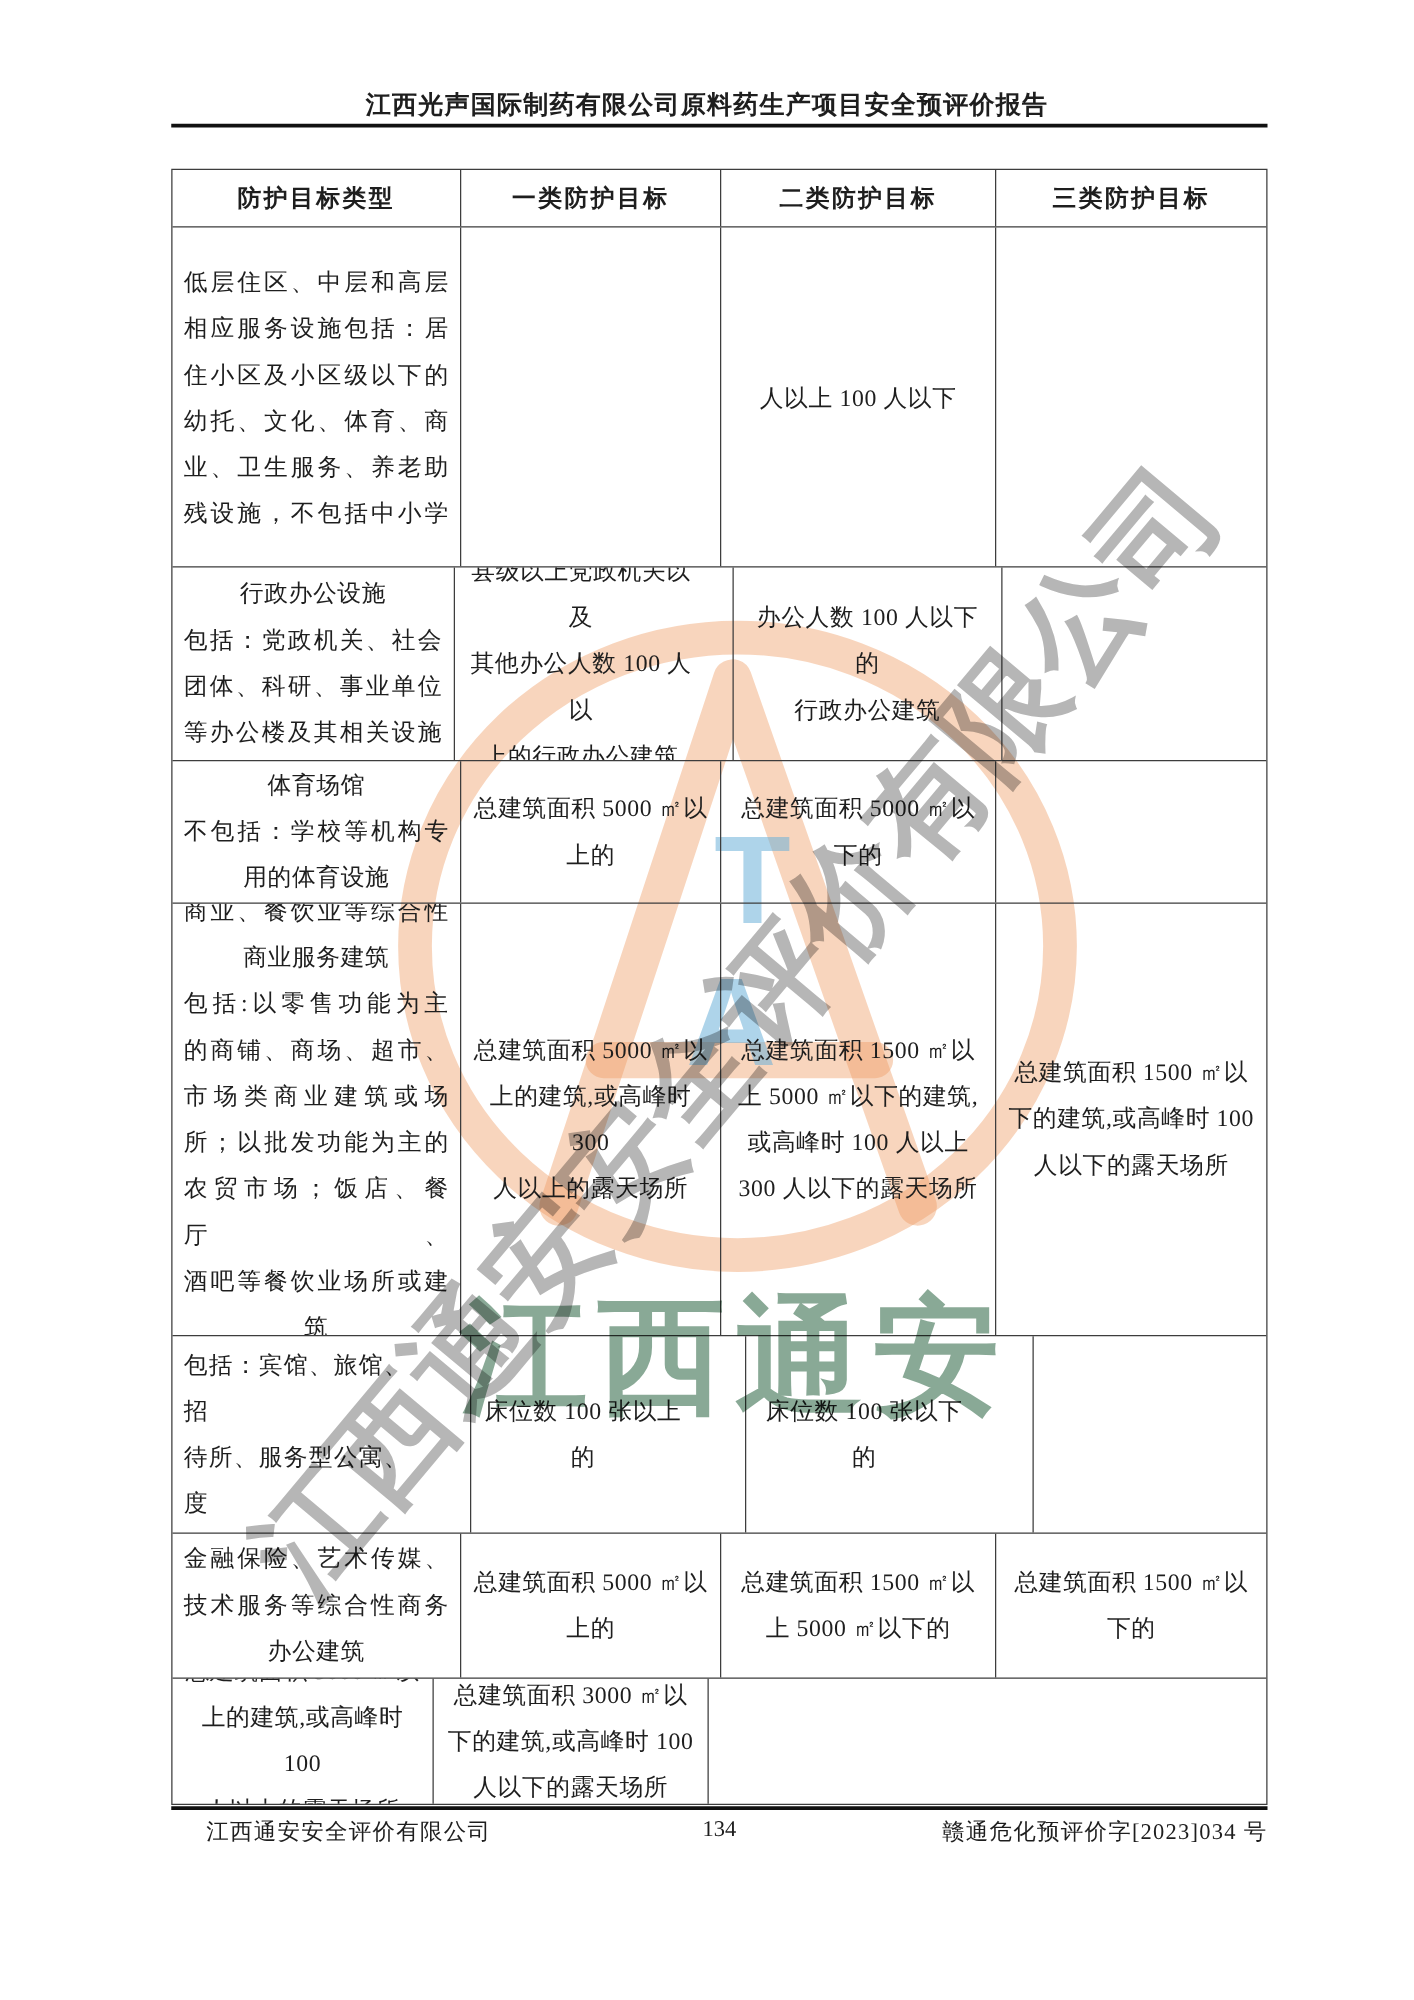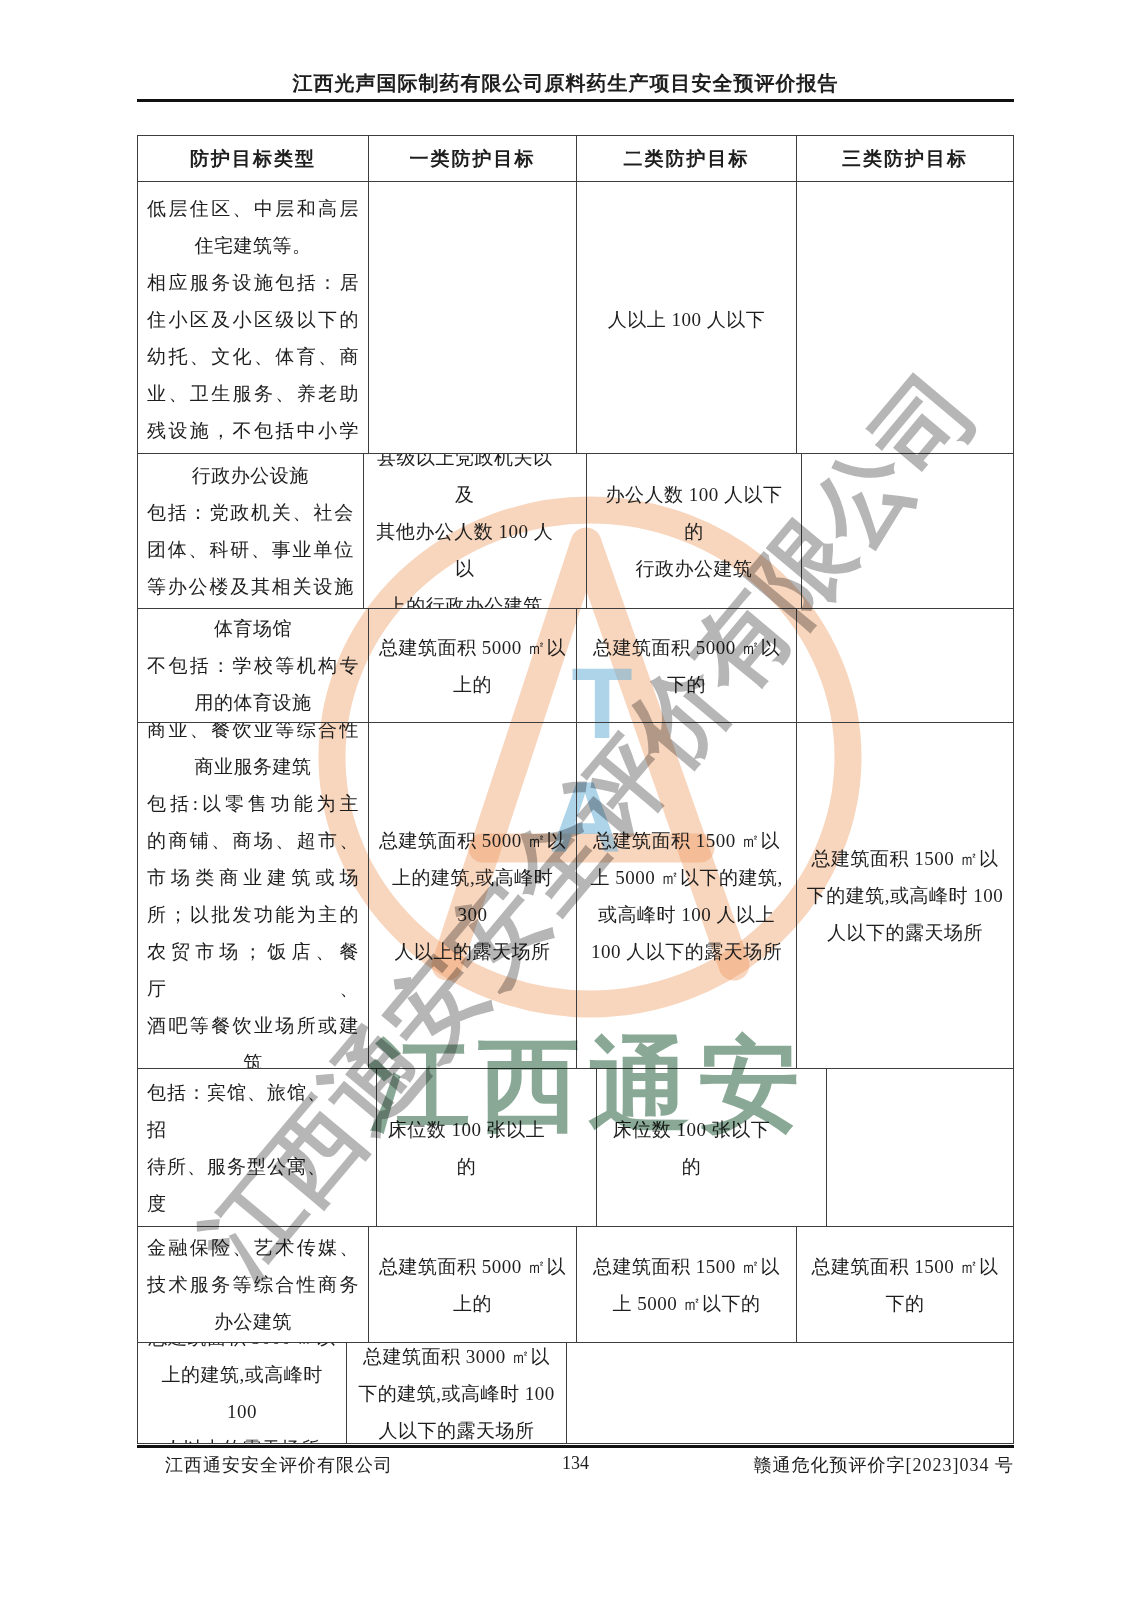--- a/index.html
+++ b/index.html
@@ -85,21 +85,20 @@
   <div class="rtable">
       <div class="trow thead">
         <div class="tcell" style="width: 230px;">防护目标类型</div>
         <div class="tcell" style="width: 208px;">一类防护目标</div>
         <div class="tcell" style="width: 220px;">二类防护目标</div>
         <div class="tcell" style="width: 217px;">三类防护目标</div>
       </div>
       <div class="trow" style="height: 271px;">
         <div class="tcell va-top" style="width: 230px;">
           <div class="line j">低层住区、中层和高层</div>
-          <div class="line c">住宅建筑等。</div>
           <div class="line j">相应服务设施包括：居</div>
           <div class="line j">住小区及小区级以下的</div>
           <div class="line j">幼托、文化、体育、商</div>
           <div class="line j">业、卫生服务、养老助</div>
           <div class="line j">残设施，不包括中小学</div>
         </div>
         <div class="tcell" style="width: 208px;"></div>
         <div class="tcell va-top" style="width: 220px;">
           <div class="line c">人以上 100 人以下</div>
         </div>
@@ -153,21 +152,21 @@
         </div>
         <div class="tcell" style="width: 208px;">
           <div class="line c">总建筑面积 5000 ㎡以</div>
           <div class="line c">上的建筑,或高峰时 300</div>
           <div class="line c">人以上的露天场所</div>
         </div>
         <div class="tcell" style="width: 220px;">
           <div class="line c">总建筑面积 1500 ㎡以</div>
           <div class="line c">上 5000 ㎡以下的建筑,</div>
           <div class="line c">或高峰时 100 人以上</div>
-          <div class="line c">100 人以下的露天场所</div>
+          <div class="line c">300 人以下的露天场所</div>
         </div>
         <div class="tcell" style="width: 217px;">
           <div class="line c">总建筑面积 1500 ㎡以</div>
           <div class="line c">下的建筑,或高峰时 100</div>
           <div class="line c">人以下的露天场所</div>
         </div>
       </div>
       <div class="trow" style="height: 157px; gap: 41px;">
         <div class="tcell" style="width: 230px;">
           <div class="line c">旅馆住宿业建筑</div>

